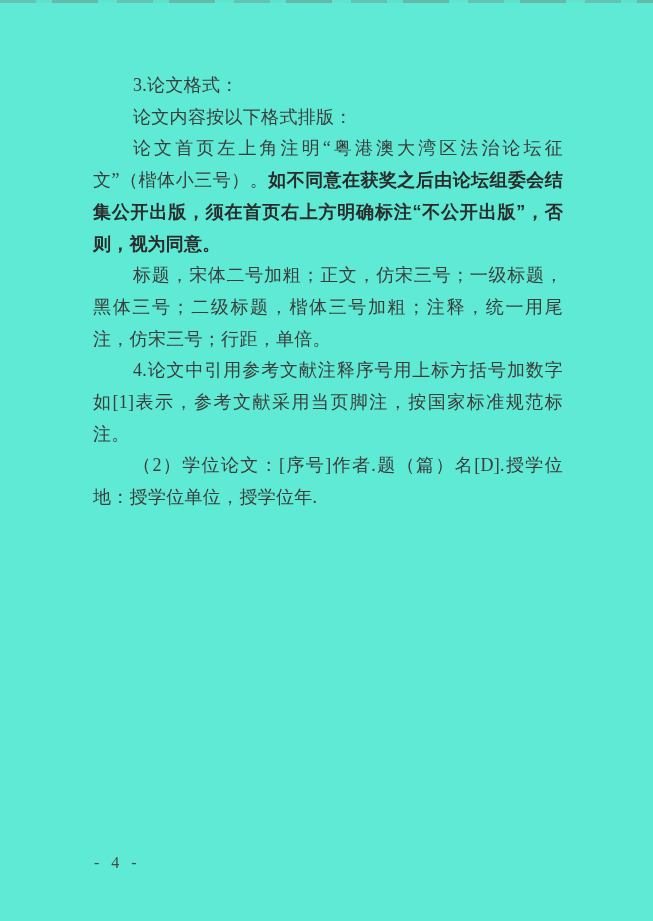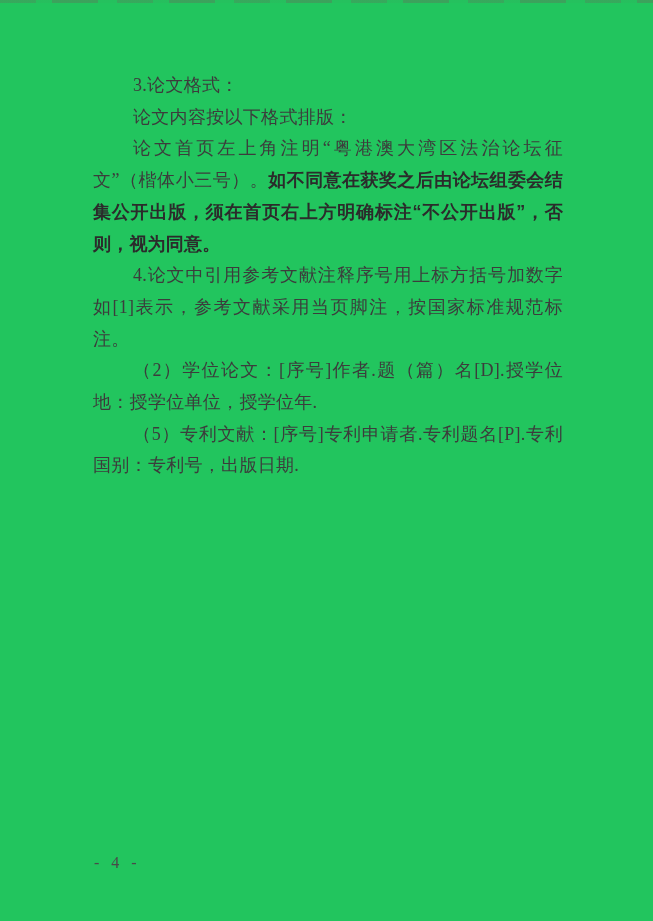--- a/index.html
+++ b/index.html
@@ -5,21 +5,21 @@
   html, body {
     margin: 0;
     padding: 0;
     background: #e8e8e8;
   }
   .page {
     position: relative;
     width: 653px;
     height: 921px;
     margin: 0 auto;
-    background: #22c55e;
+    background: #5eead4;
     overflow: hidden;
     font-family: "Liberation Serif", "DejaVu Serif", serif;
     color: #3c3c3c;
   }
   .scan-edge {
     position: absolute;
     top: 0;
     left: 0;
     width: 100%;
     height: 3px;
@@ -68,20 +68,20 @@
 <body>
 
 <div class="page">
   <div class="scan-edge"></div>
 
   <main class="content">
     <div>
         <p class="para"><span class="seg">3.论文格式：</span></p>
         <p class="para"><span class="seg">论文内容按以下格式排版：</span></p>
         <p class="para"><span class="seg">论文首页左上角注明“粤港澳大湾区法治论坛征文”（楷体小三号）。</span><span class="seg bold">如不同意在获奖之后由论坛组委会结集公开出版，须在首页右上方明确标注“不公开出版”，否则，视为同意。</span></p>
+        <p class="para"><span class="seg">标题，宋体二号加粗；正文，仿宋三号；一级标题，黑体三号；二级标题，楷体三号加粗；注释，统一用尾注，仿宋三号；行距，单倍。</span></p>
         <p class="para"><span class="seg">4.论文中引用参考文献注释序号用上标方括号加数字如[1]表示，参考文献采用当页脚注，按国家标准规范标注。</span></p>
         <p class="para"><span class="seg">（2）学位论文：[序号]作者.题（篇）名[D].授学位地：授学位单位，授学位年.</span></p>
-        <p class="para"><span class="seg">（5）专利文献：[序号]专利申请者.专利题名[P].专利国别：专利号，出版日期.</span></p>
       </div>
   </main>
 
   <div class="footer-page-number">- 4 -</div>
 </div>
 
 </body></html>

